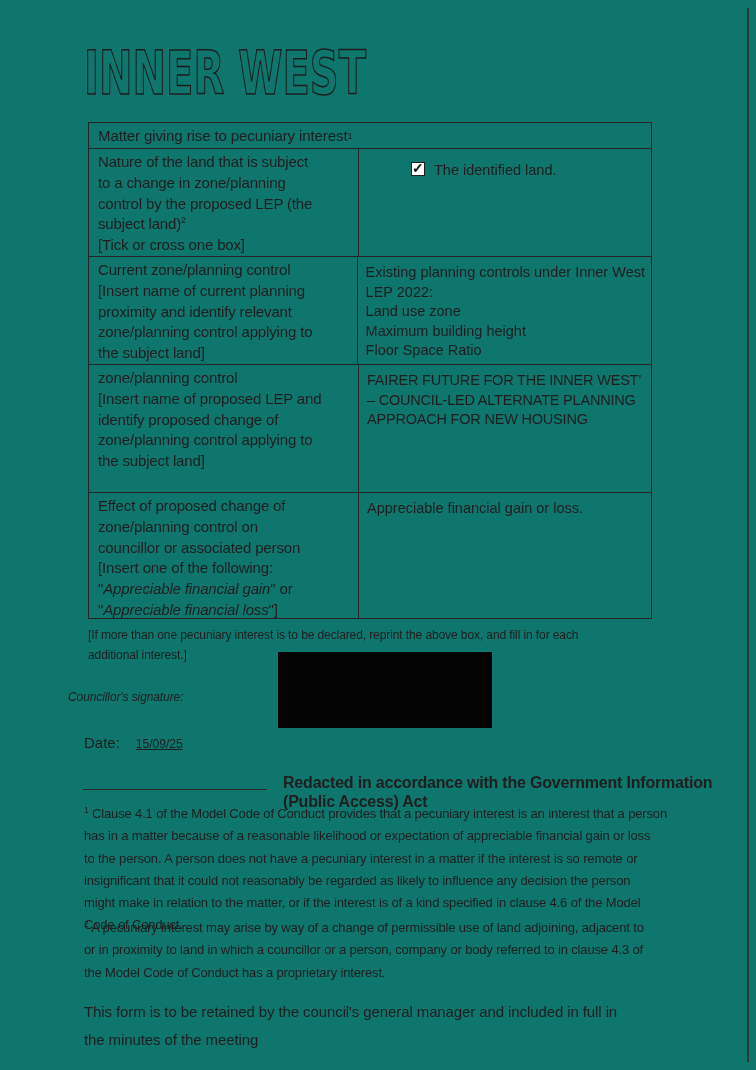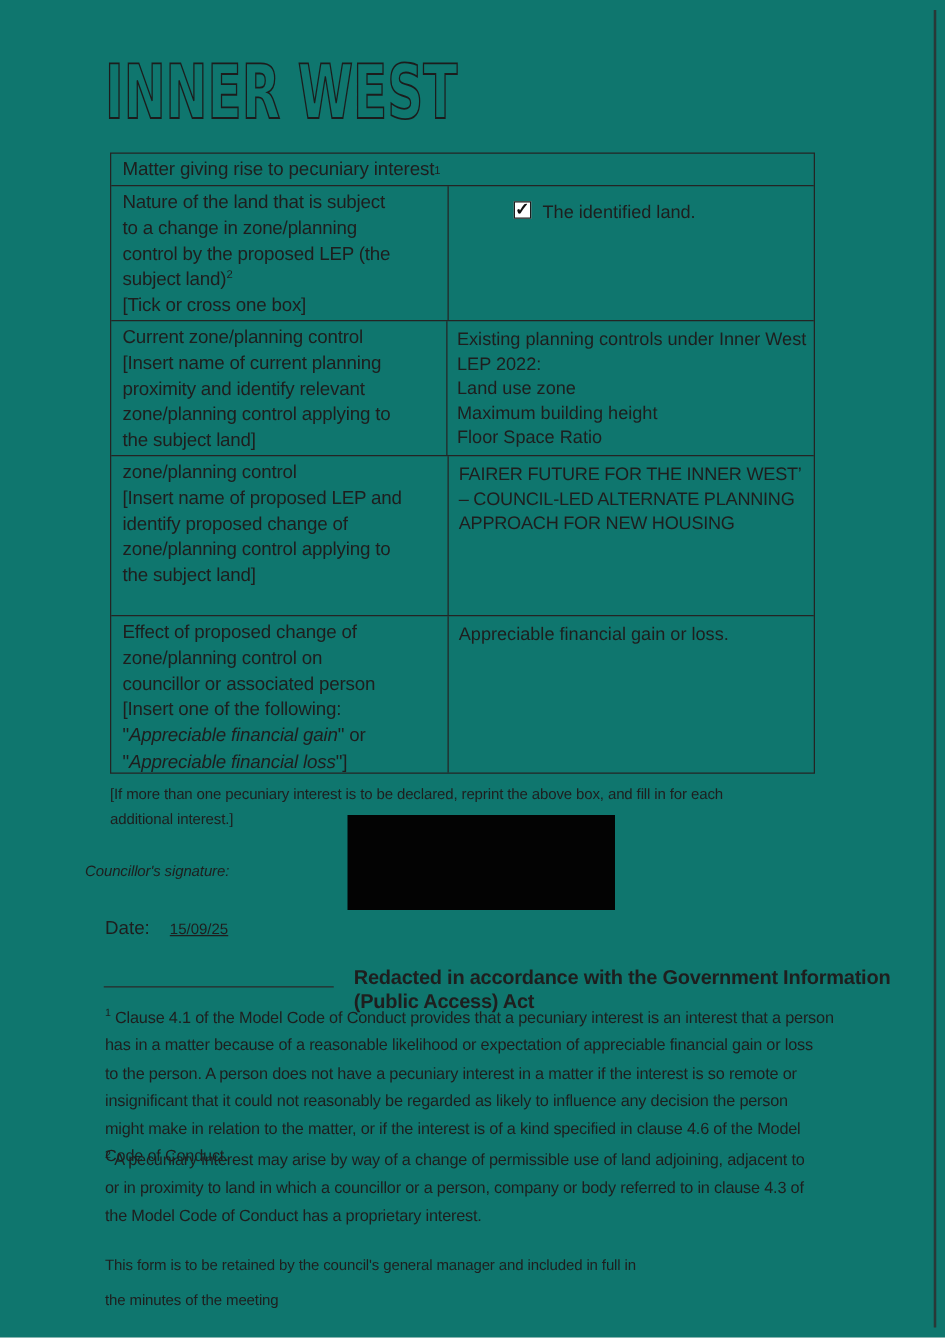--- a/index.html
+++ b/index.html
@@ -37,21 +37,21 @@
   .redaction-box { position:absolute; left:278px; top:652px; width:214px; height:76px; background:#030303; }
   .date-row { position:absolute; left:84px; top:734px; font-size:15px; }
   .date-row .dval { margin-left:16px; font-size:12px;text-decoration:underline; }
   .notice { position:absolute; left:283px; top:741px; width:465px; font-weight:bold; font-size:16px; line-height:19px; letter-spacing:-0.2px;margin-top:32px; }
   .fsep { position:absolute; left:83px; top:789px; width:184px; height:0; border-top:1.7px solid #2a2a2a; }
   
   .footnote { position:absolute; font-size:13px; line-height:22.3px; letter-spacing:-0.15px; }
   .fn1 { left:84px; top:803px; }
   .fn2 { left:84px; top:917px; }
   .footnote sup { font-size:8.5px; vertical-align:super; line-height:0; }
-  .closing { position:absolute; left:84px; top:998px; font-size:12px; line-height:28px; letter-spacing:-0.1px; }
+  .closing { position:absolute; left:84px; top:998px; font-size:15px; line-height:28px; letter-spacing:-0.1px; }
   
   .edge-line { position:absolute; left:747px; top:8px; width:2px; height:1054px; background:#2e2e2e; opacity:0.85; }
 </style>
 </head>
 <body>
 
 <div class="page">
 
   <svg class="logo" width="296" height="58" viewBox="0 0 296 58">
     <text x="2" y="50" font-size="60" font-family="DejaVu Sans, sans-serif" font-weight="bold" textLength="282" lengthAdjust="spacingAndGlyphs" fill="none" stroke="#1c1c1c" stroke-width="1.5">INNER WEST</text>

